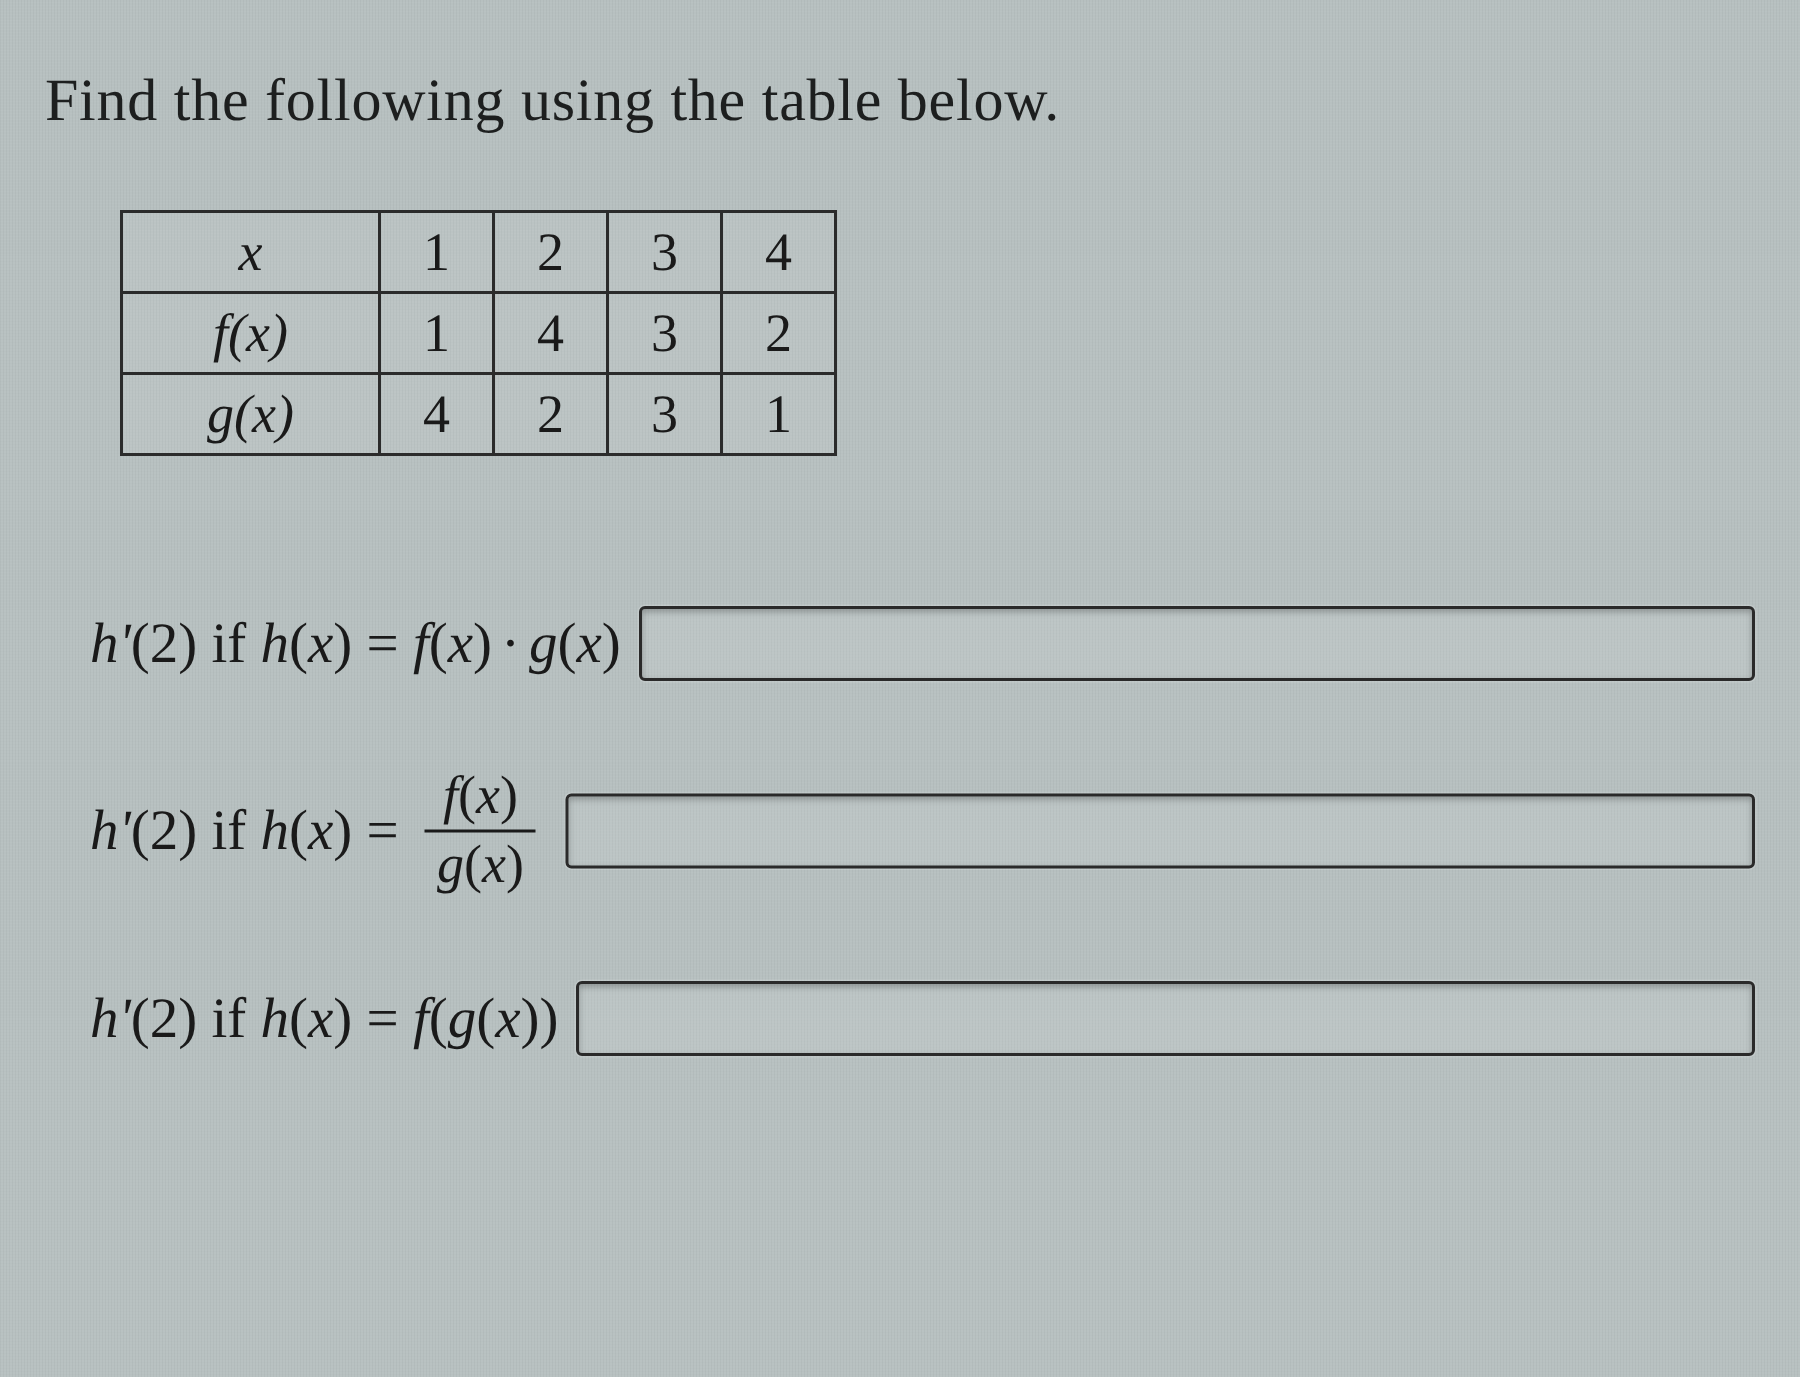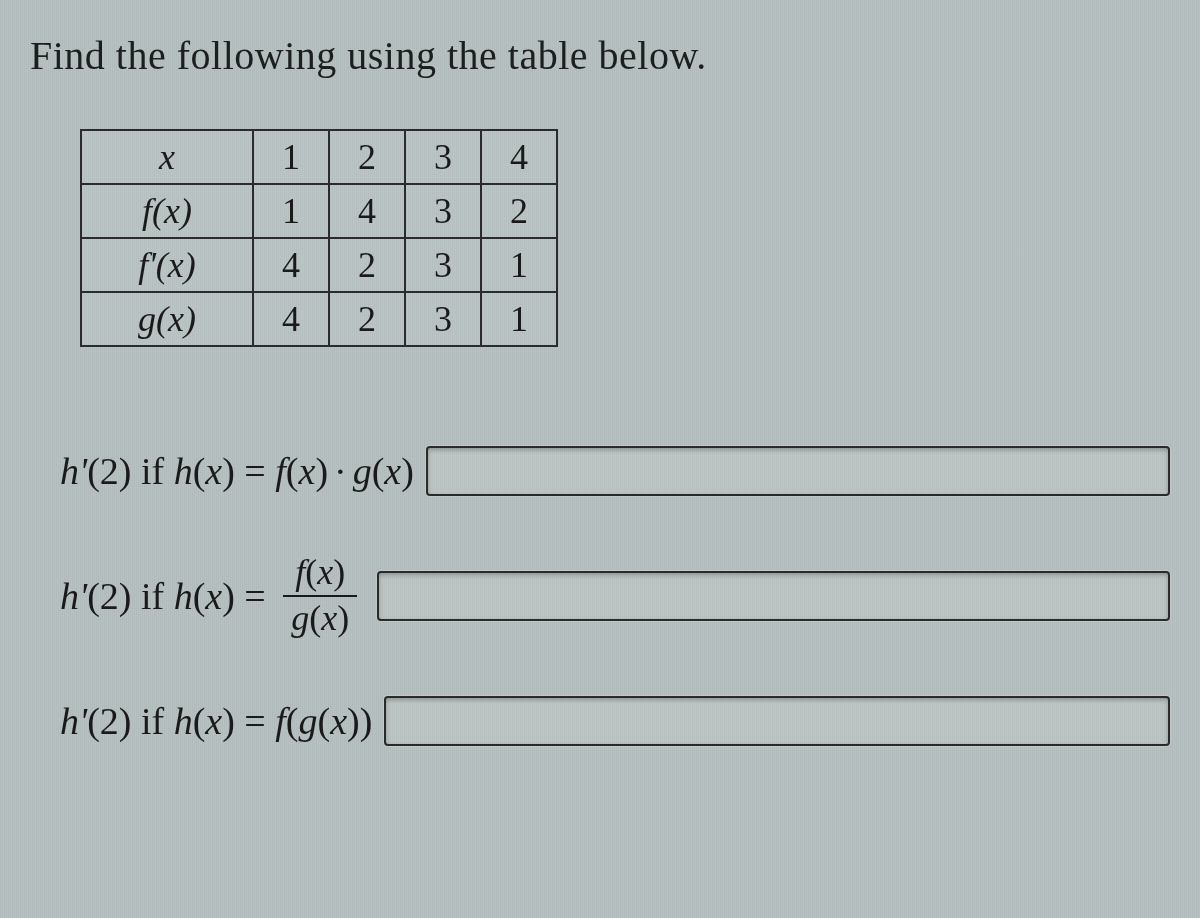--- a/index.html
+++ b/index.html
@@ -11,21 +11,21 @@
   }
   body {
     background: #b7c0c0;
     background-image:
       repeating-linear-gradient(0deg, rgba(255,255,255,0.03) 0 1px, transparent 1px 2px),
       repeating-linear-gradient(90deg, rgba(0,0,0,0.03) 0 1px, transparent 1px 2px);
     font-family: "Times New Roman", Times, serif;
     color: #1a1a1a;
   }
   .page {
-    padding: 32px 30px 30px 30px;
+    padding: 43px 30px 30px 30px;
   }
   .prompt {
     font-size: 40px;
     color: #1d1f1f;
     letter-spacing: 0.5px;
     margin-bottom: 50px;
   }
   .tablewrap {
     margin-left: 50px;
     margin-bottom: 95px;
@@ -119,27 +119,20 @@
         <td class="valcell">4</td>
       </tr>
       <tr>
         <td class="rowhead"><span class="fn-label">f(x)</span></td>
         <td class="valcell">1</td>
         <td class="valcell">4</td>
         <td class="valcell">3</td>
         <td class="valcell">2</td>
       </tr>
       <tr>
-        <td class="rowhead"><span class="fn-label">f'(x)</span></td>
-        <td class="valcell">4</td>
-        <td class="valcell">2</td>
-        <td class="valcell">3</td>
-        <td class="valcell">1</td>
-      </tr>
-      <tr>
         <td class="rowhead"><span class="fn-label">g(x)</span></td>
         <td class="valcell">4</td>
         <td class="valcell">2</td>
         <td class="valcell">3</td>
         <td class="valcell">1</td>
       </tr>
     </tbody>
       </table>
   </div>
 

